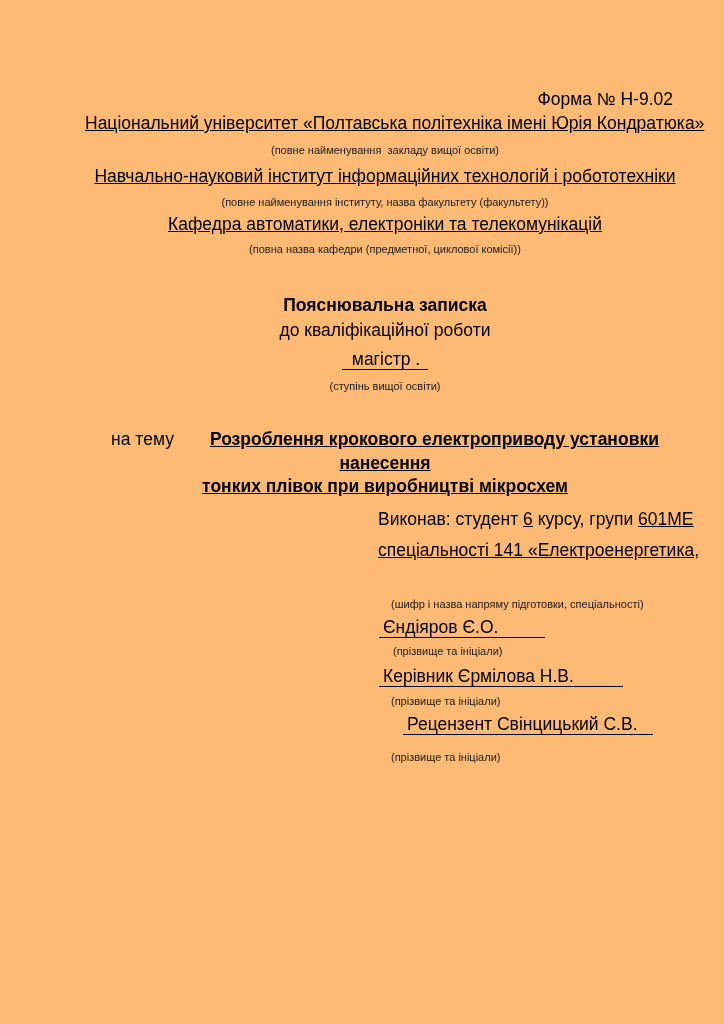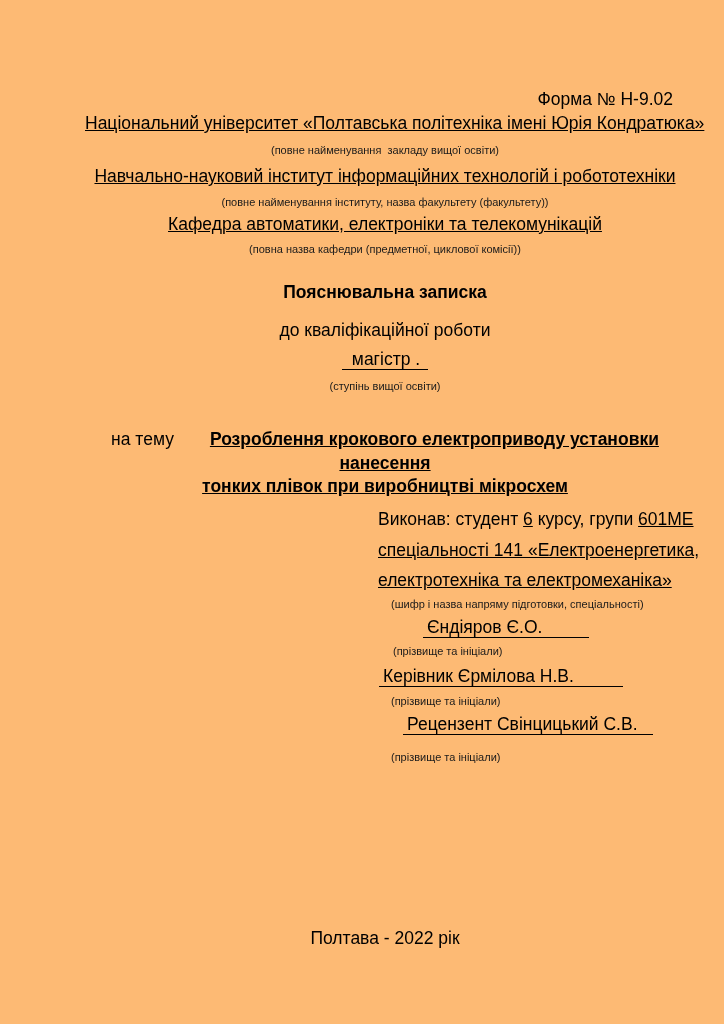--- a/index.html
+++ b/index.html
@@ -18,40 +18,40 @@
   .u{text-decoration:underline;}
   .b{font-weight:bold;}
   .right{text-align:right;}
   .form-number{top:89px;left:85px;width:588px;}
   .university{top:113px;text-align:right;}
   .note1{top:144px;}
   .institute{top:166px;}
   .note2{top:196px;}
   .department{top:214px;}
   .note3{top:243px;}
-  .doc-title{top:282px;}
+  .doc-title{top:295px;}
   .doc-subtitle{top:320px;}
   .degree-line{top:349px;}
   .degree-u{display:inline-block;border-bottom:1px solid #000;padding:0 8px 0 10px;}
   .note4{top:380px;}
   .theme{top:428px;left:85px;width:600px;text-align:center;font-size:17.5px;line-height:23.5px;}
   .theme-spacer{display:inline-block;width:36px;}
   .exec{left:378px;}
   .exec-l1{top:509px;}
   .exec-l2{top:540px;}
   .exec-l3{top:570px;}
   .note5{top:598px;left:391px;}
   .name1{top:617px;left:379px;}
   .note6{top:645px;left:393px;}
   .name2{top:666px;left:379px;}
   .note7{top:695px;left:391px;}
   .name3{top:714px;left:379px;}
   .note8{top:751px;left:391px;}
   .sig{display:inline-block;border-bottom:1px solid #000;white-space:pre;}
-  .sig.s1{padding-left:4px;padding-right:47px;margin-left:44px;}
+  .sig.s1{padding-left:4px;padding-right:47px;}
   .sig.s2{padding-left:4px;padding-right:49px;}
   .sig.s3{padding-left:4px;padding-right:15px;margin-left:24px;}
   .city-year{top:928px;}
 </style>
 </head>
 <body>
 
 <div class="page">
 
   <div class="abs main right form-number">Форма № Н-9.02</div>
@@ -69,27 +69,25 @@
   <div class="abs main c doc-subtitle">до кваліфікаційної роботи</div>
 
   <div class="abs main c degree-line"><span class="degree-u">магістр .</span></div>
   <div class="abs small c note4">(ступінь вищої освіти)</div>
 
   <div class="abs theme"><span>на тему</span><span class="theme-spacer"></span><span class="b u">Розроблення крокового електроприводу установки нанесення</span><br><span class="b u">тонких плівок при виробництві мікросхем</span></div>
 
   <div class="abs main exec exec-l1"><span>Виконав: студент </span><span class="u">6</span><span> курсу, групи </span><span class="u">601МЕ</span></div>
 
   <div class="abs main u exec exec-l2">спеціальності 141 «Електроенергетика,</div>
-  <div class="abs main u exec exec-l3">електротехніка та електромеханіка»</div>
   <div class="abs small note5">(шифр і назва напряму підготовки, спеціальності)</div>
 
   <div class="abs main name1"><span class="sig s1">Єндіяров Є.О.</span></div>
   <div class="abs small note6">(прізвище та ініціали)</div>
 
   <div class="abs main name2"><span class="sig s2">Керівник Єрмілова Н.В.</span></div>
   <div class="abs small note7">(прізвище та ініціали)</div>
 
   <div class="abs main name3"><span class="sig s3">Рецензент Свінцицький С.В.</span></div>
   <div class="abs small note8">(прізвище та ініціали)</div>
 
-  <div class="abs main c city-year">Полтава - 2022 рік</div>
 
 </div>
 
 </body></html>

